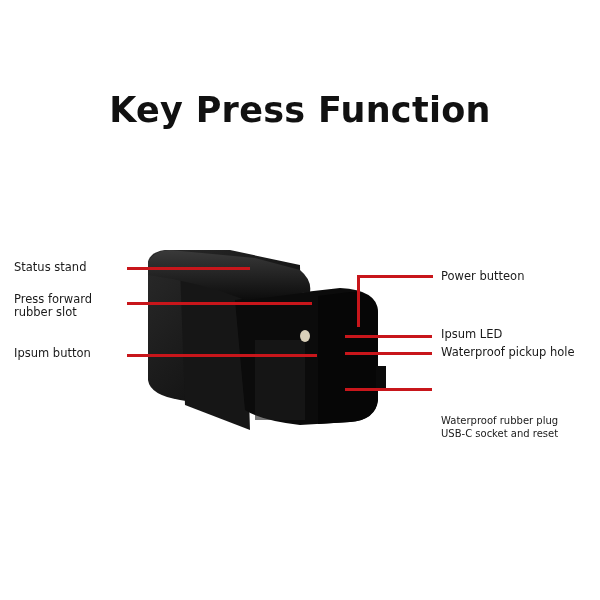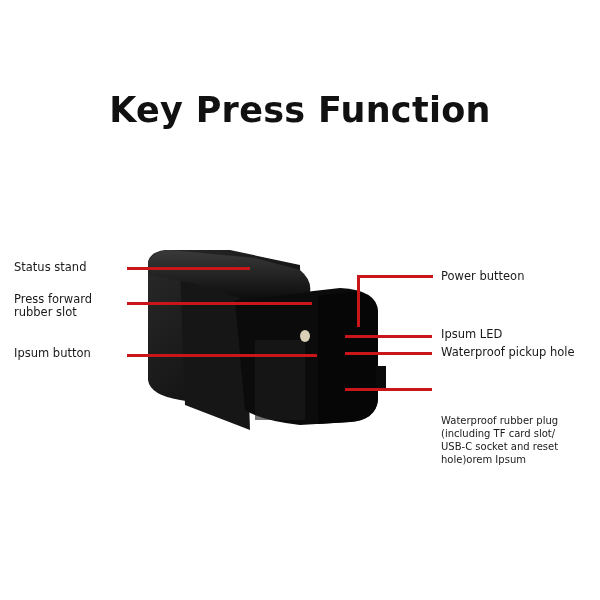--- a/index.html
+++ b/index.html
@@ -59,16 +59,14 @@
   <div>Press forward</div>
   <div>rubber slot</div>
 </div>
 <div class="label" style="left:14px; top:347px;">Ipsum button</div>
 
 <div class="label" style="left:441px; top:270px;">Power butteon</div>
 <div class="label" style="left:441px; top:328px;">Ipsum LED</div>
 <div class="label" style="left:441px; top:346px;">Waterproof pickup hole</div>
 <div class="label" style="left:441px; top:394px; font-size:10px; line-height:13px;margin-top:20px;">
   <div>Waterproof rubber plug</div>
-  <div>(including TF card slot/</div>
   <div>USB-C socket and reset</div>
-  <div>hole)orem Ipsum</div>
 </div>
 
 </body></html>

